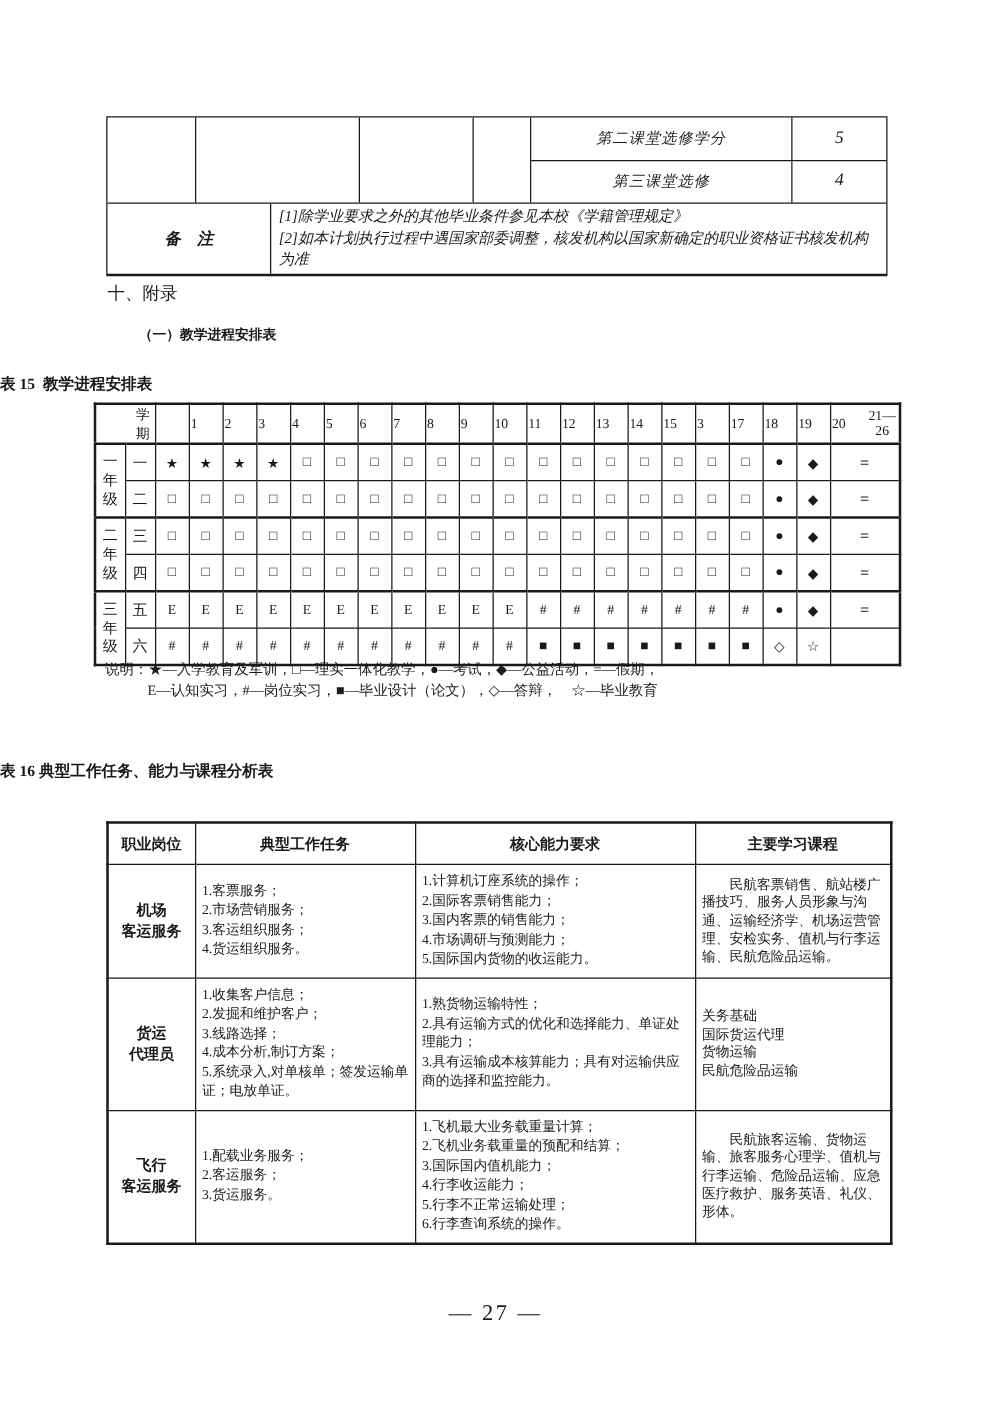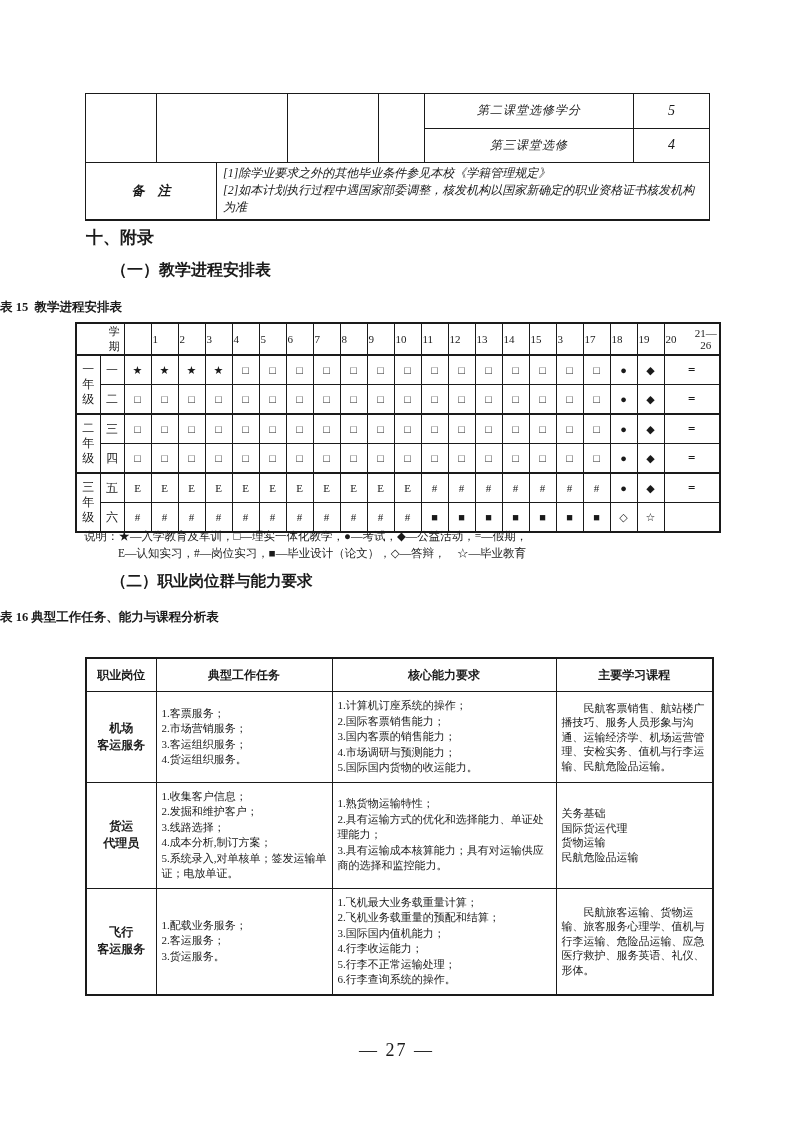--- a/index.html
+++ b/index.html
@@ -23,23 +23,23 @@
   .tt-row{display:flex;flex:1;align-items:stretch;}
   .tt-row.first{height:38px;border-bottom:1px solid #1a1a1a;}
   .tt-row.second{height:30px;}
   .tt-label{flex:1;display:flex;align-items:center;justify-content:center;letter-spacing:1px;}
   .tt-value{width:75px;border-left:1px solid #1a1a1a;display:flex;align-items:center;justify-content:center;font-size:14px;}
   .tt-remark{display:flex;border-top:1px solid #1a1a1a;min-height:56px;}
   .tt-remark-label{width:130px;border-right:1px solid #1a1a1a;display:flex;align-items:center;justify-content:center;font-weight:bold;font-size:13px;white-space:pre;}
   .tt-remark-body{flex:1;padding:2px 6px;font-size:12px;line-height:17px;}
 
   
-  .h-sec{position:absolute;left:86px;top:226px;font-size:17px;font-weight:bold;
+  .h-sec{position:absolute;left:86px;top:226px;font-size:14px;font-weight:normal;
          font-family:"Liberation Sans","DejaVu Sans",sans-serif;}
-  .h-sub1{position:absolute;left:111px;top:260px;font-size:16px;font-weight:bold;
+  .h-sub1{position:absolute;left:111px;top:260px;font-size:11px;font-weight:bold;
           font-family:"Liberation Sans","DejaVu Sans",sans-serif;}
   .h-sub2{position:absolute;left:111px;top:571px;font-size:15.5px;font-weight:bold;
           font-family:"Liberation Sans","DejaVu Sans",sans-serif;}
   .caption{position:absolute;left:0;width:793px;text-align:left;font-weight:bold;font-size:12.5px;white-space:pre;}
   .cap15{top:299px;} .cap16{top:609px;}
 
   
   table{border-collapse:collapse;}
   .t15{position:absolute;left:75px;top:322px;width:646px;table-layout:fixed;
        border:2px solid #1a1a1a;}
@@ -306,21 +306,20 @@
           <td class="sym"></td>
         </tr>
       </tbody>
   </table>
 
   <div class="legend">
     <div class="l1">说明：★—入学教育及军训，□—理实一体化教学，●—考试，◆—公益活动，=—假期，</div>
     <div class="l2">E—认知实习，#—岗位实习，■—毕业设计（论文），◇—答辩，　☆—毕业教育</div>
   </div>
 
-  <div class="h-sub2">（二）职业岗位群与能力要求</div>
   <div class="caption cap16">表 16 典型工作任务、能力与课程分析表</div>
 
   <table class="t16">
     <colgroup>
         <col class="tc-1">
         <col class="tc-2">
         <col class="tc-3">
         <col class="tc-4">
       </colgroup>
     <thead>

